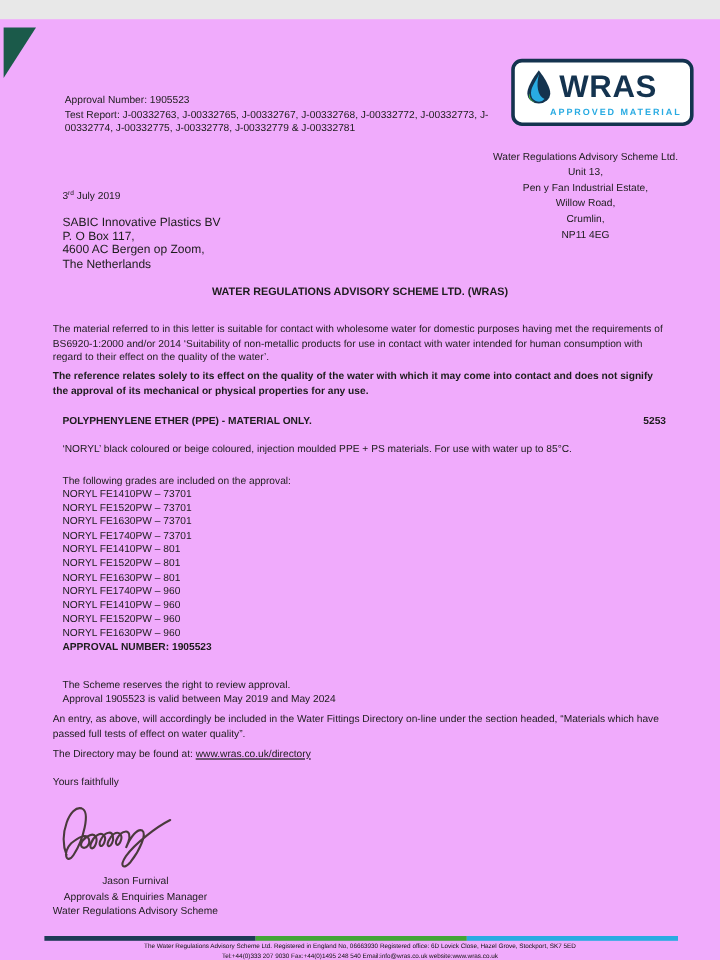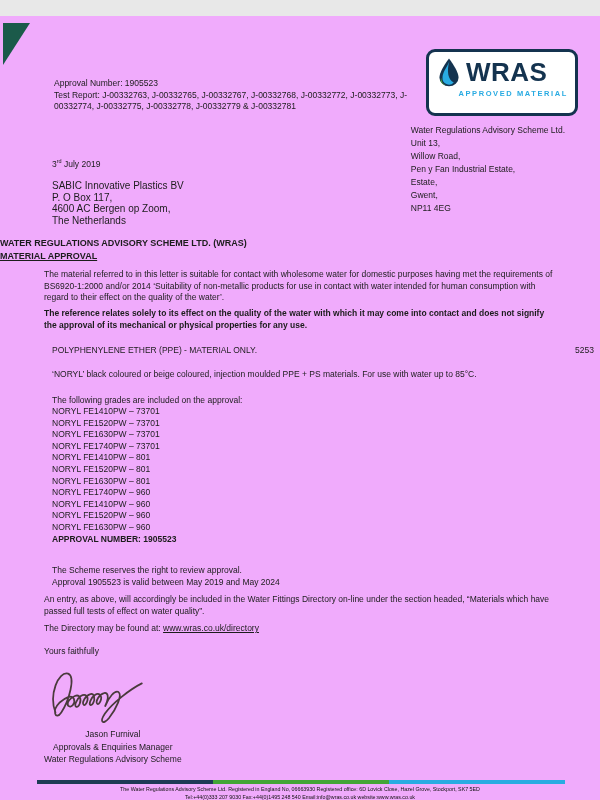--- a/index.html
+++ b/index.html
@@ -11,37 +11,37 @@
   .abs{position:absolute;}
   
   .corner-triangle{
     position:absolute;top:7px;left:3px;width:0;height:0;
     border-top:42px solid #1b5a4a;border-right:27px solid transparent;
   }
   
   .header-left{left:54px;top:62px;width:362px;font-size:8.5px;line-height:11.5px;}
   
   .logo{left:426px;top:33px;width:132px;border:3px solid #14334f;border-radius:9px;
-        padding:5px 7px 15px 7px;background:#fff;}
+        padding:5px 7px 4px 7px;background:#fff;}
   .logo-row{display:flex;align-items:center;gap:4px;}
   .logo-brand{font-size:26px;font-weight:bold;color:#14334f;letter-spacing:.5px;line-height:26px;}
   .logo-tagline{font-size:7.5px;font-weight:bold;color:#29abe2;letter-spacing:1.6px;margin-top:2px;white-space:nowrap;text-align:right;}
   
-  .wras-address{right:35px;top:108px;text-align:left;font-size:8.5px;line-height:13px;}
+  .wras-address{right:35px;top:108px;text-align:center;font-size:8.5px;line-height:13px;}
   .date-line{left:52px;top:142px;font-size:8.5px;}
   .date-line sup{font-size:5.5px;}
   .recipient{left:52px;top:164px;font-size:10px;line-height:11.5px;}
   
-  .title-block{left:0;top:221px;width:600px;text-align:left;font-size:9px;font-weight:bold;line-height:13px;}
+  .title-block{left:0;top:221px;width:600px;text-align:center;font-size:9px;font-weight:bold;line-height:13px;}
   .title-underline{text-decoration:underline;}
   
   .para1{left:44px;top:253px;width:514px;font-size:8.5px;line-height:11.5px;}
   .para2{left:44px;top:292px;width:514px;font-size:8.5px;line-height:11.5px;font-weight:bold;}
-  .material-row{left:52px;top:329px;width:542px;display:flex;justify-content:space-between;
-                font-size:8.5px;font-weight:normal;}
+  .material-row{left:52px;top:329px;width:503px;display:flex;justify-content:space-between;
+                font-size:8.5px;font-weight:bold;}
   .material-desc{left:52px;top:353px;width:505px;font-size:8.5px;}
   .grades-intro{left:52px;top:379px;font-size:8.5px;}
   .grades-list{left:52px;top:390px;font-size:8.5px;line-height:11.6px;}
   .approval-block{left:52px;top:517px;font-size:8.5px;font-weight:bold;line-height:13px;}
   .review-block{left:52px;top:549px;font-size:8.5px;line-height:11.5px;}
   .entry-para{left:44px;top:578px;width:514px;font-size:8.5px;line-height:11.5px;}
   .directory-line{left:44px;top:607px;font-size:8.5px;}
   .directory-line a{color:#1c1c1c;}
   .closing{left:44px;top:630px;font-size:8.5px;text-align:right;}
   .signature{left:46px;top:646px;}
@@ -76,41 +76,39 @@
         </svg>
       </span>
       <span class="logo-brand">WRAS</span>
     </div>
     <div class="logo-tagline">APPROVED MATERIAL</div>
   </div>
 
   <div class="abs wras-address">
       <div>Water Regulations Advisory Scheme Ltd.</div>
       <div>Unit 13,</div>
+      <div>Pen y Fan Industrial Estate,</div>
       <div>Willow Road,</div>
-      <div>Pen y Fan Industrial Estate,</div>
-      <div>Estate,</div>
-      <div>Gwent,</div>
+      <div>Crumlin,</div>
       <div>NP11 4EG</div>
     </div>
 
   <div class="abs date-line">
     <span>3</span><sup>rd</sup><span> July 2019</span>
   </div>
 
   <div class="abs recipient">
       <div>SABIC Innovative Plastics BV</div>
       <div>P. O Box 117,</div>
       <div>4600 AC Bergen op Zoom,</div>
       <div>The Netherlands</div>
     </div>
 
   <div class="abs title-block">
     <div>WATER REGULATIONS ADVISORY SCHEME LTD. (WRAS)</div>
-    <div class="title-underline">MATERIAL APPROVAL</div>
   </div>
 
   <div class="abs para1">The material referred to in this letter is suitable for contact with wholesome water for domestic purposes having met the requirements of BS6920-1:2000 and/or 2014 ‘Suitability of non-metallic products for use in contact with water intended for human consumption with regard to their effect on the quality of the water’.</div>
   <div class="abs para2">The reference relates solely to its effect on the quality of the water with which it may come into contact and does not signify the approval of its mechanical or physical properties for any use.</div>
 
   <div class="abs material-row">
     <span>POLYPHENYLENE ETHER (PPE) - MATERIAL ONLY.</span>
     <span>5253</span>
   </div>
 

